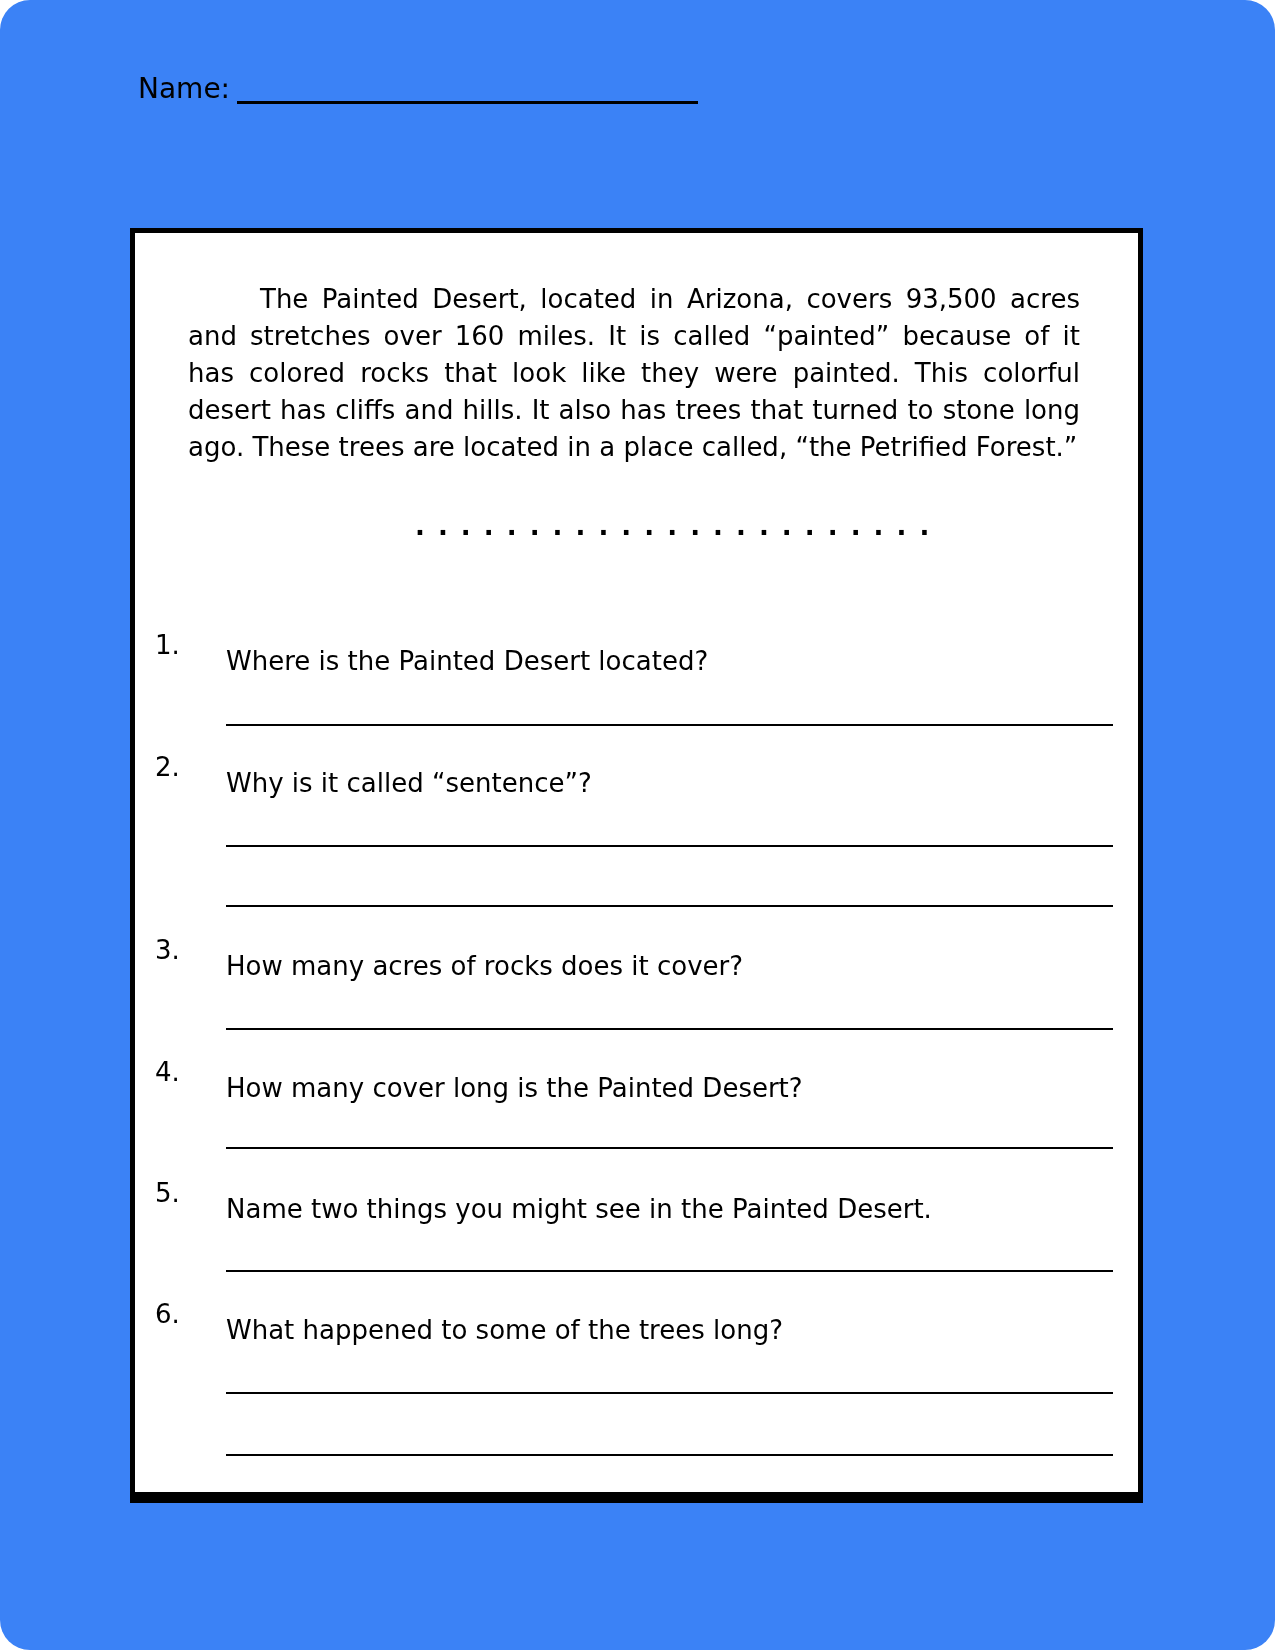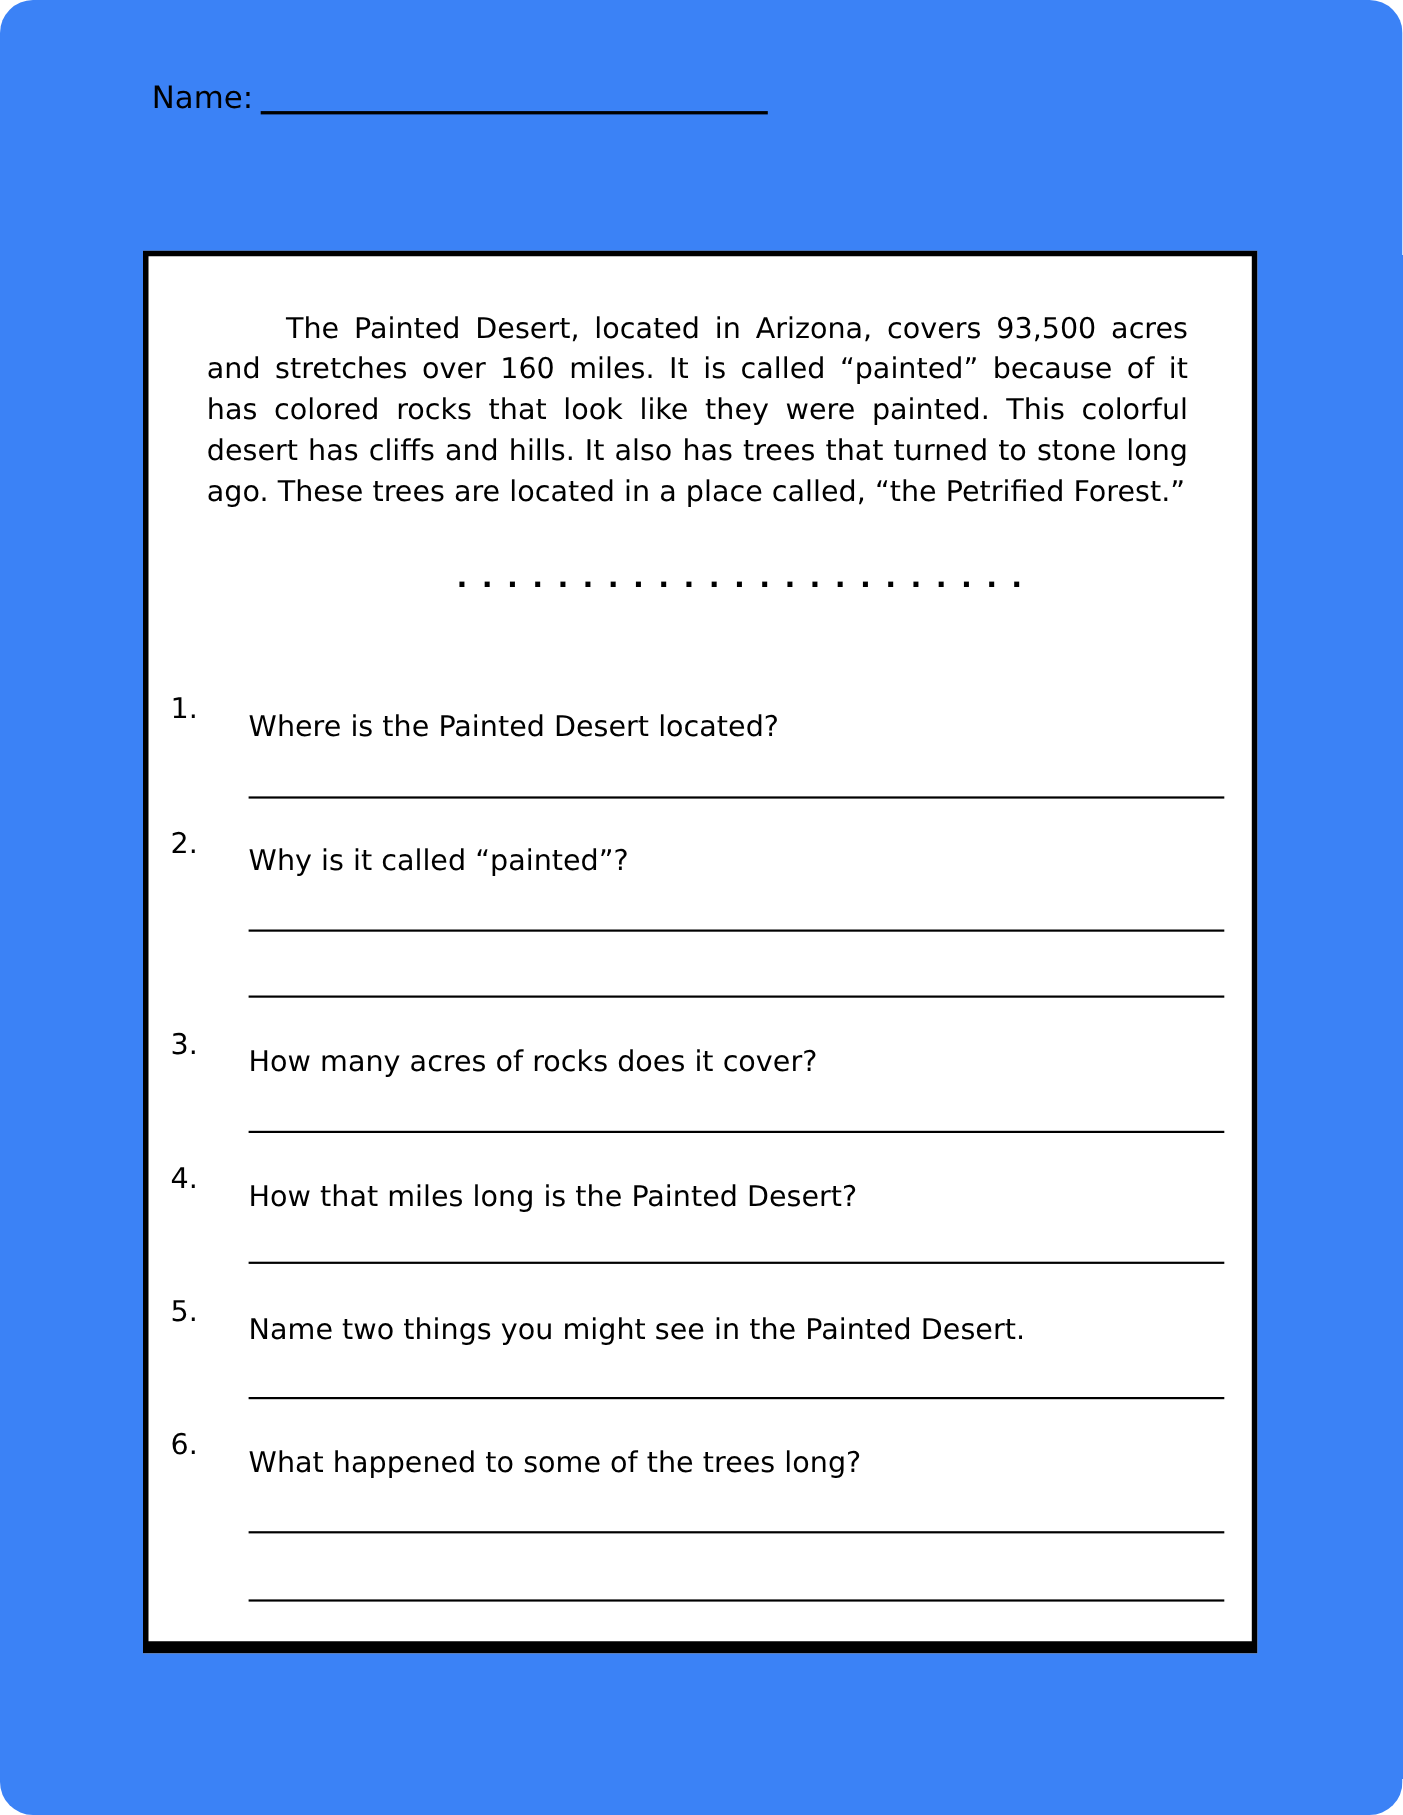--- a/index.html
+++ b/index.html
@@ -102,34 +102,34 @@
 
 
       <div class="question q1">
         <span class="q-num">1.</span>
         <span class="q-text">Where is the Painted Desert located?</span>
       </div>
       <div class="answer-line a1"></div>
 
       <div class="question q2">
         <span class="q-num">2.</span>
-        <span class="q-text">Why is it called “painted”?</span>
+        <span class="q-text">Why is it called “sentence”?</span>
       </div>
       <div class="answer-line a2a"></div>
       <div class="answer-line a2b"></div>
 
       <div class="question q3">
         <span class="q-num">3.</span>
         <span class="q-text">How many acres of rocks does it cover?</span>
       </div>
       <div class="answer-line a3"></div>
 
       <div class="question q4">
         <span class="q-num">4.</span>
-        <span class="q-text">How that miles long is the Painted Desert?</span>
+        <span class="q-text">How many cover long is the Painted Desert?</span>
       </div>
       <div class="answer-line a4"></div>
 
       <div class="question q5">
         <span class="q-num">5.</span>
         <span class="q-text">Name two things you might see in the Painted Desert.</span>
       </div>
       <div class="answer-line a5"></div>
 
       <div class="question q6">

